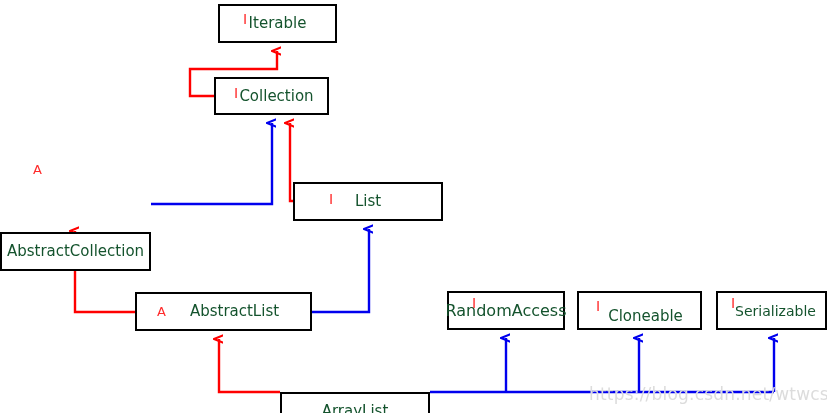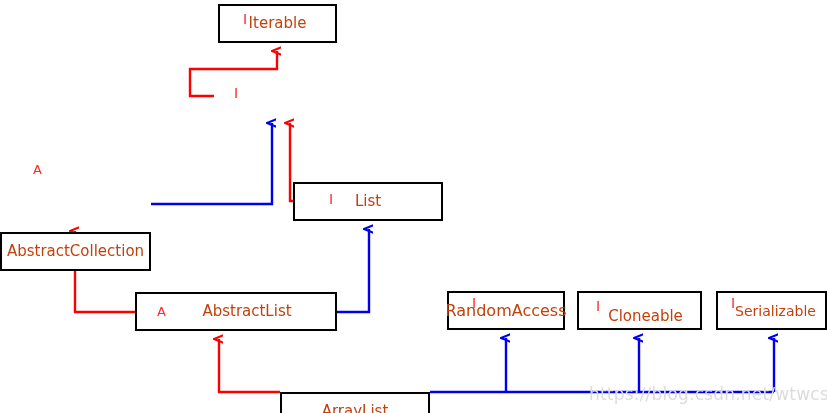--- a/index.html
+++ b/index.html
@@ -28,21 +28,21 @@
     position: absolute;
     box-sizing: border-box;
     border: 2px solid #000000;
     background: #ffffff;
     display: flex;
     align-items: center;
     justify-content: center;
   }
   .node-label {
     font-size: 15px;
-    color: #c2410c;
+    color: #14532d;
     line-height: 1;
     white-space: nowrap;
   }
   .marker {
     position: absolute;
     color: #ff2a2a;
     font-size: 13px;
     line-height: 1;
     white-space: nowrap;
   }
@@ -93,33 +93,36 @@
     <path d="M639,392 L639,338" fill="none" stroke="#0000ee" stroke-width="2.4" marker-end="url(#arrow-blue)"></path>
 
     <path d="M774,392 L774,338" fill="none" stroke="#0000ee" stroke-width="2.4" marker-end="url(#arrow-blue)"></path>
   </svg>
 
   <div class="node" style="left:218px; top:4px; width:119px; height:39px;">
     <span class="node-label">Iterable</span>
   </div>
   <span class="marker marker-i" style="left:243px; top:12px;">I</span>
 
+  <div class="node" style="left:214px; top:77px; width:115px; height:38px;">
+    <span class="node-label" style="margin-left:10px;">Collection</span>
+  </div>
   <span class="marker marker-i" style="left:234px; top:86px;">I</span>
 
   <div class="node" style="left:0px; top:184px; width:151px; height:39px;margin-top:48px;">
     <span class="node-label">AbstractCollection</span>
   </div>
   <span class="marker" style="left:33px; top:163px;">A</span>
 
   <div class="node" style="left:293px; top:182px; width:150px; height:39px;">
     <span class="node-label" style="margin-left:0;">List</span>
   </div>
   <span class="marker marker-i" style="left:329px; top:192px;">I</span>
 
-  <div class="node" style="left:135px; top:292px; width:202px; height:39px;">
+  <div class="node" style="left:135px; top:292px; width:177px; height:39px;">
     <span class="node-label" style="margin-left:22px;">AbstractList</span>
   </div>
   <span class="marker" style="left:157px; top:305px;">A</span>
 
   <div class="node" style="left:447px; top:291px; width:118px; height:39px;">
     <span class="node-label" style="font-size:16px;">RandomAccess</span>
   </div>
   <span class="marker marker-i" style="left:472px; top:296px;">I</span>
 
   <div class="node" style="left:577px; top:291px; width:125px; height:39px;">

